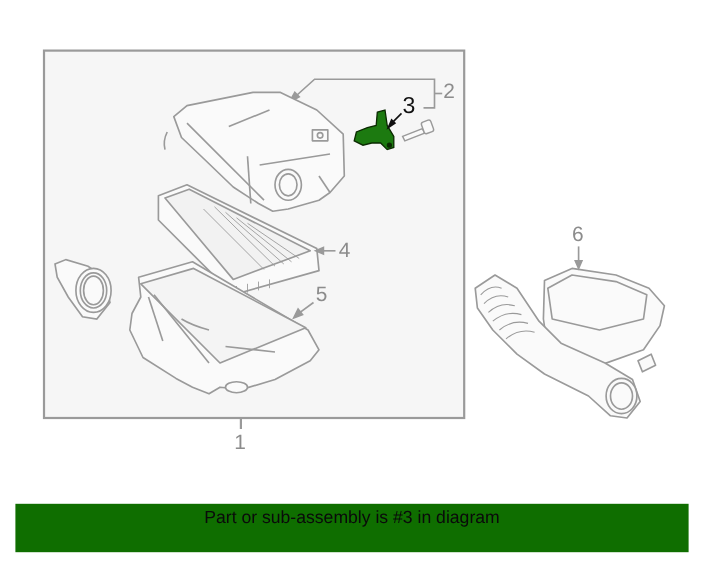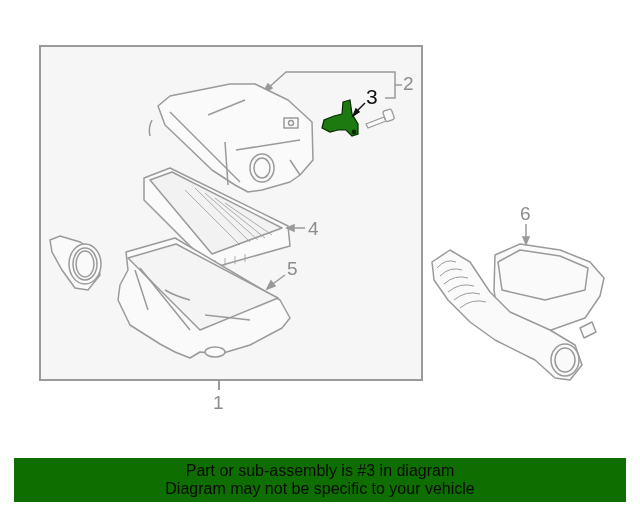--- a/index.html
+++ b/index.html
@@ -129,14 +129,13 @@
   <span class="callout" style="left:213px; top:393px;">1</span>
   <span class="callout" style="left:403px; top:74px;">2</span>
   <span class="callout highlight" style="left:366px; top:86px;">3</span>
   <span class="callout" style="left:308px; top:219px;">4</span>
   <span class="callout" style="left:287px; top:259px;">5</span>
   <span class="callout" style="left:520px; top:204px;">6</span>
 </div>
 
 <div id="banner">
   <div>Part or sub-assembly is #3 in diagram</div>
-  <div>Diagram may not be specific to your vehicle</div>
 </div>
 
 </body></html>

